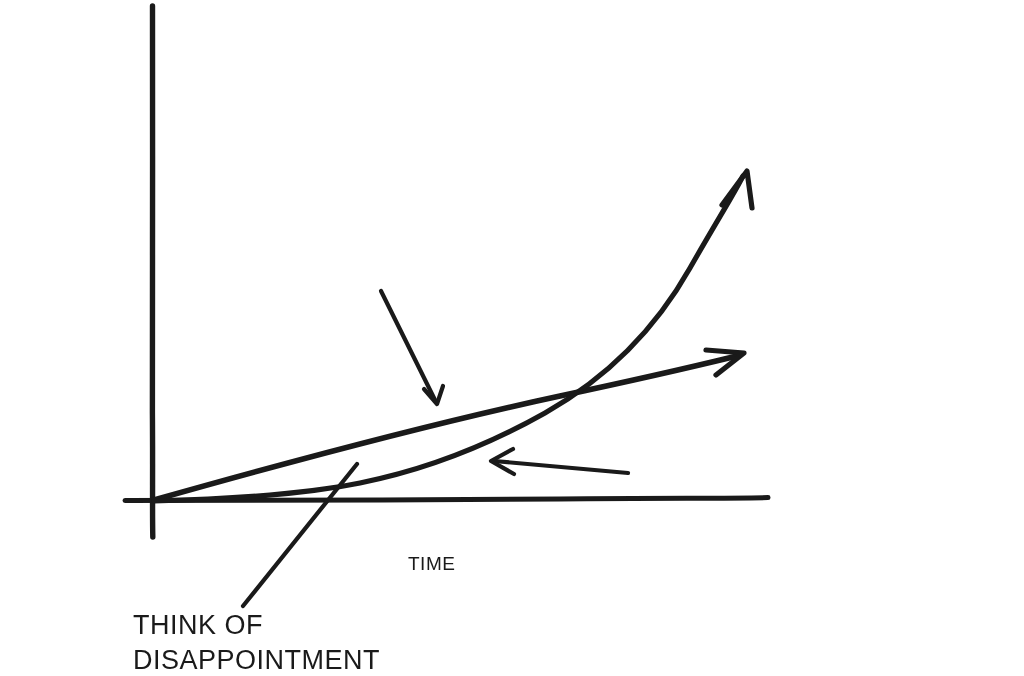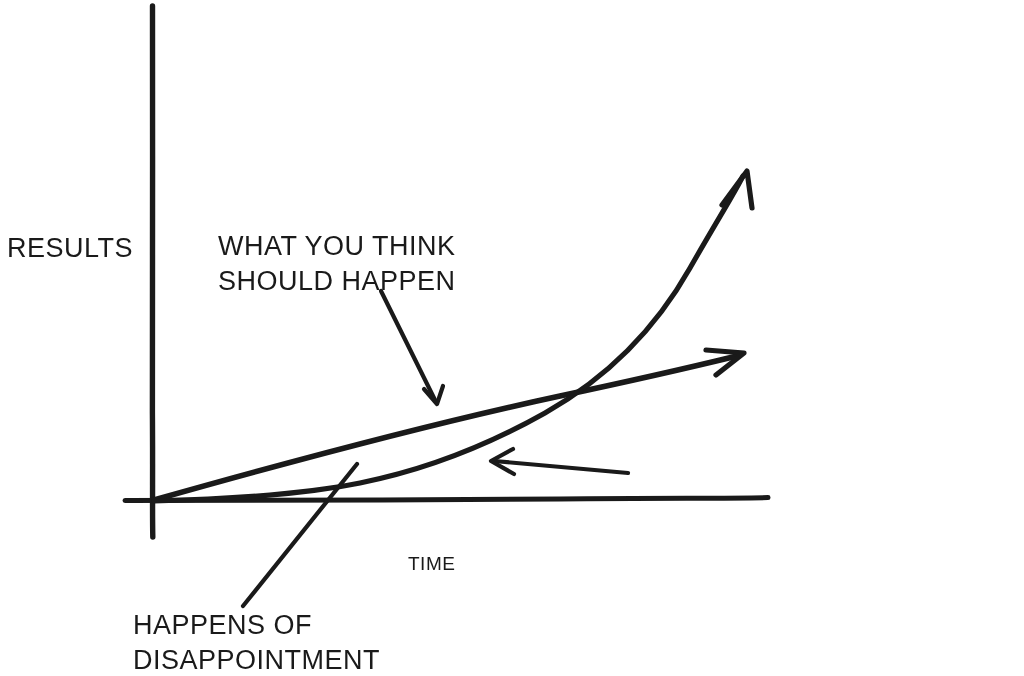--- a/index.html
+++ b/index.html
@@ -61,24 +61,21 @@
 
     <path d="M 381 291 L 436 402" fill="none" stroke="#1a1a1a" stroke-width="4.2" stroke-linecap="round"></path>
     <path d="M 424 389 L 437 404 L 443 386" fill="none" stroke="#1a1a1a" stroke-width="4.2" stroke-linecap="round" stroke-linejoin="round"></path>
 
     <path d="M 628 473 L 494 461" fill="none" stroke="#1a1a1a" stroke-width="4.2" stroke-linecap="round"></path>
     <path d="M 513 449 L 491 461 L 514 474" fill="none" stroke="#1a1a1a" stroke-width="4.2" stroke-linecap="round" stroke-linejoin="round"></path>
 
     <path d="M 357 464 L 243 606" fill="none" stroke="#1a1a1a" stroke-width="4.2" stroke-linecap="round"></path>
   </svg>
 
-  <div class="lbl" id="label-results">RESULTS</div>
-
-  <div class="lbl" id="label-expected"><span>WHAT YOU THINK</span>
-<span>SHOULD HAPPEN</span></div>
 
 
-  <div class="lbl" id="label-valley"><span>HAPPENS OF</span>
+
+  <div class="lbl" id="label-valley"><span>THINK OF</span>
 <span>DISAPPOINTMENT</span></div>
 
   <div class="lbl" id="label-time">TIME</div>
 
 </div>
 
 </body></html>

